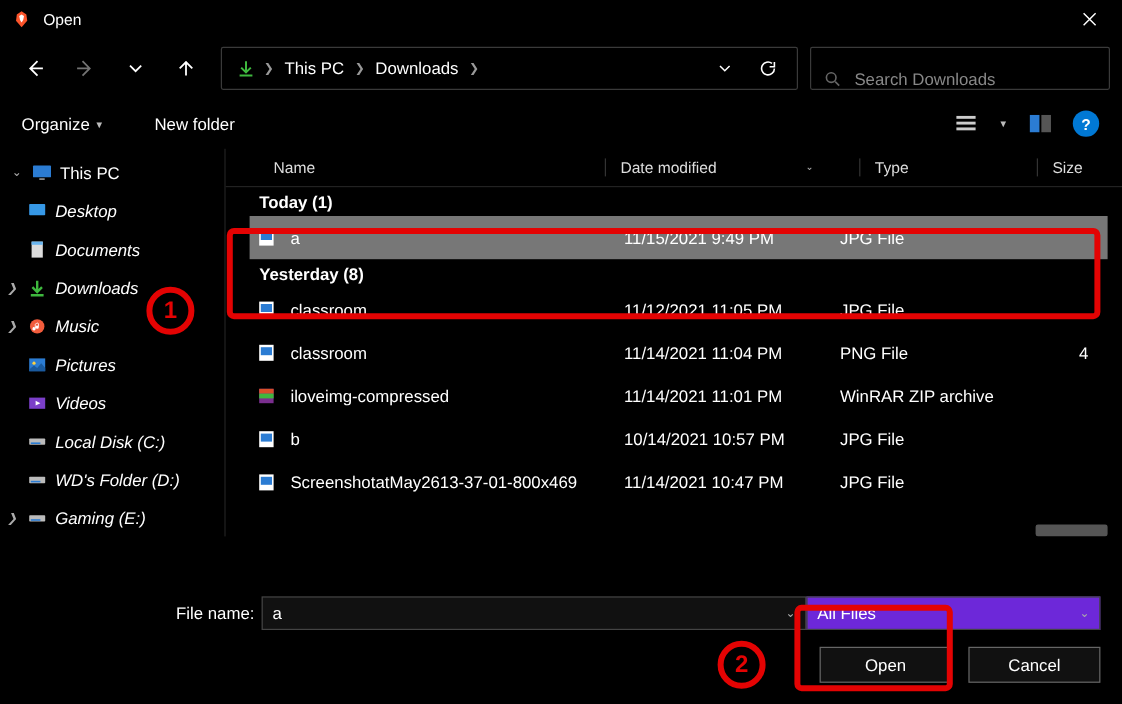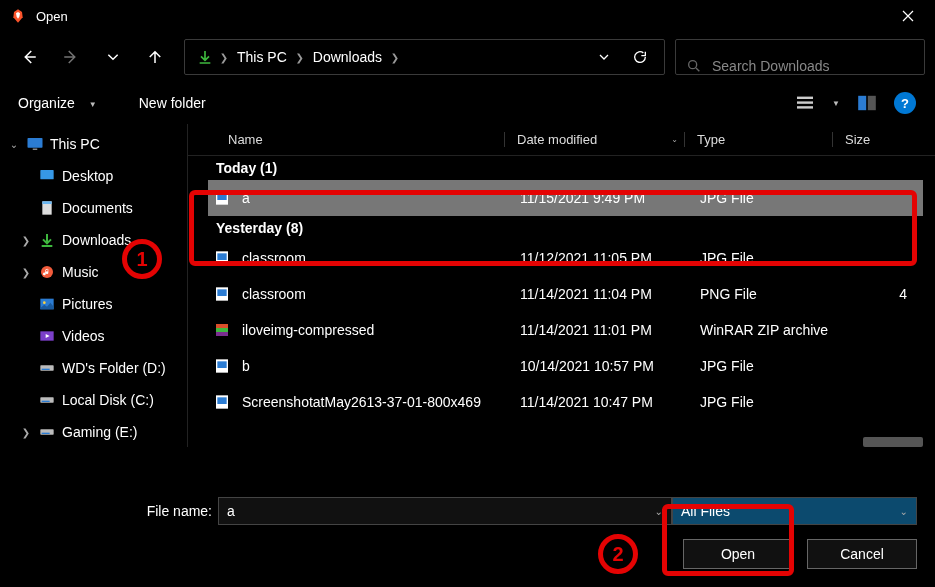--- a/index.html
+++ b/index.html
@@ -15,53 +15,53 @@
   .breadcrumb-box { flex: 1; height: 36px; border: 1px solid #3a3a3a; display: flex; align-items: center; padding: 0 6px 0 10px; border-radius: 2px; margin: 0 6px; min-width: 0; }
   .bc-down { width: 20px; display:flex;align-items:center;justify-content:center; color:#3eb83e; }
   .bc-sep { width: 18px; display:flex;align-items:center;justify-content:center; color:#999; font-size:10px; }
   .bc-item { font-size: 14px; color: #fff; padding: 0 4px; cursor:pointer; white-space: nowrap; }
   .bc-right { margin-left: auto; display:flex; gap:0; }
   .bc-rbtn { width:36px; height:34px; display:flex;align-items:center;justify-content:center; cursor:pointer; }
   .searchbox { width: 250px; height: 36px; border: 1px solid #3a3a3a; display:flex; align-items:flex-end; padding:0 10px; border-radius:2px; gap:10px; }
   .searchbox .sicn { width:16px; height:16px; opacity:.6; }
   .searchbox .sph { font-size:14px; color:#888; }
   .toolbar { height: 42px; display:flex; align-items:center; padding:0 14px; gap:6px; }
-  .tbtn { font-size:14px; color:#fff; padding:4px 4px; cursor:pointer; display:flex; align-items:center; gap:14px; }
+  .tbtn { font-size:14px; color:#fff; padding:4px 4px; cursor:pointer; display:flex; align-items:center; gap:4px; }
   .tbtn .car { font-size:8px; color:#bbb; margin-top:2px;}
   .tspacer { flex:1; }
   .ticonbtn { width:28px; height:28px; display:flex; align-items:center; justify-content:center; cursor:pointer; margin:0 2px; }
   .help { width:22px;height:22px;border-radius:50%;background:#0078d4;display:flex;align-items:center;justify-content:center;font-size:13px;font-weight:bold;color:#fff; }
   .body { display:flex; height: 323px; }
   .tree { width: 187px; overflow:hidden; padding-top:4px; }
   .tnode { height:32px; display:flex; align-items:center; padding-left:8px; font-size:14px; cursor:pointer; gap:6px; }
   .tnode .chev { width:12px; display:flex;align-items:center;justify-content:center;color:#aaa;font-size:10px; }
   .tnode .chev.none { visibility:hidden; }
-  .tnode.child { padding-left:20px; }
+  .tnode.child { padding-left:4px;font-style:italic; }
   .ticn { width:18px;height:18px;display:flex;align-items:center;justify-content:center; }
   .listwrap { flex:1; display:flex; flex-direction:column; border-left:1px solid #222; position:relative; }
   .colhdr { height:32px; display:flex; align-items:center; font-size:13px; color:#ddd; border-bottom:1px solid #222; }
   .colhdr .col { padding-left:12px; display:flex;align-items:center;gap:4px; }
   .col-name { width:316px; padding-left:40px !important; }
   .col-date { width:180px; border-left:1px solid #333; }
-  .col-type { width:148px; border-left:1px solid #333; }
+  .col-type { width:148px; border-left:1px solid #333;margin-left:32px; }
   .col-size { flex:1; border-left:1px solid #333; }
   .filelist { flex:1; overflow:hidden; padding:0 12px 0 20px; position:relative; }
   .grp { font-size:14px; color:#fff; padding:4px 0 4px 8px;font-weight:bold; }
   .row { height:36px; display:flex; align-items:center; font-size:14px; color:#fff; }
   .row.selected { background:#777; }
   .row .ficn { width:20px; margin:0 10px 0 4px; display:flex;align-items:center;justify-content:center; }
   .row .fname { width:278px; overflow:hidden; text-overflow:ellipsis; white-space:nowrap; }
   .row .fdate { width:180px; }
   .row .ftype { width:150px; }
   .row .fsize { flex:1; text-align:right; padding-right:16px; }
   .footer { position:absolute; left:0; right:0; bottom:0; padding:14px 18px 18px 18px; display:flex; flex-direction:column; gap:14px; background:#000; }
   .fn-row { display:flex; align-items:center; }
   .fn-label { width:200px; text-align:right; font-size:14px; padding-right:6px; }
   .fn-input { flex:1; height:28px; background:#111; border:1px solid #444; color:#fff; font-size:14px; padding:0 8px; display:flex; align-items:center; justify-content:space-between; }
-  .fn-filter { width:245px; height:28px; background:#0c4a6e; border:1px solid #444; color:#fff; font-size:14px; padding:0 8px; display:flex; align-items:center; justify-content:space-between; }
+  .fn-filter { width:245px; height:28px; background:#6d28d9; border:1px solid #444; color:#fff; font-size:14px; padding:0 8px; display:flex; align-items:center; justify-content:space-between; }
   .btn-row { display:flex; justify-content:flex-end; gap:14px; padding-right:0; }
   .dlgbtn { width:110px; height:30px; border:1px solid #666; background:#111; color:#fff; font-size:14px; display:flex;align-items:center;justify-content:center; cursor:pointer; }
   
   .anno-circle { position:absolute; border:5px solid #e40303; border-radius:50%; display:flex;align-items:center;justify-content:center; font-size:20px; font-weight:bold; color:#e40303; background:rgba(0,0,0,0);}
   .anno-box { position:absolute; border:5px solid #e40303; border-radius:6px; }
   .scrollbar-stub { position:absolute; bottom:0; right:12px; width:60px; height:10px; background:#555; border-radius:2px; }
 </style>
 </head>
 <body>
 
@@ -240,31 +240,31 @@
         <span>Videos</span>
       </div>
     <div class="tnode child">
         <span class="chev none">❯</span>
         <span class="ticn">
           <svg viewBox="0 0 24 24" width="16" height="16">
             <rect x="2" y="8" width="20" height="8" rx="1" fill="#bbb"></rect>
             <rect x="4" y="13" width="12" height="2" fill="#2b7cd3"></rect>
           </svg>
         </span>
-        <span>WD's Folder (D:)</span>
+        <span>Local Disk (C:)</span>
       </div>
     <div class="tnode child">
         <span class="chev none">❯</span>
         <span class="ticn">
           <svg viewBox="0 0 24 24" width="16" height="16">
             <rect x="2" y="8" width="20" height="8" rx="1" fill="#bbb"></rect>
             <rect x="4" y="13" width="12" height="2" fill="#2b7cd3"></rect>
           </svg>
         </span>
-        <span>Local Disk (C:)</span>
+        <span>WD's Folder (D:)</span>
       </div>
     <div class="tnode child">
         <span class="chev">❯</span>
         <span class="ticn">
           <svg viewBox="0 0 24 24" width="16" height="16">
             <rect x="2" y="8" width="20" height="8" rx="1" fill="#bbb"></rect>
             <rect x="4" y="13" width="12" height="2" fill="#2b7cd3"></rect>
           </svg>
         </span>
         <span>Gaming (E:)</span>

